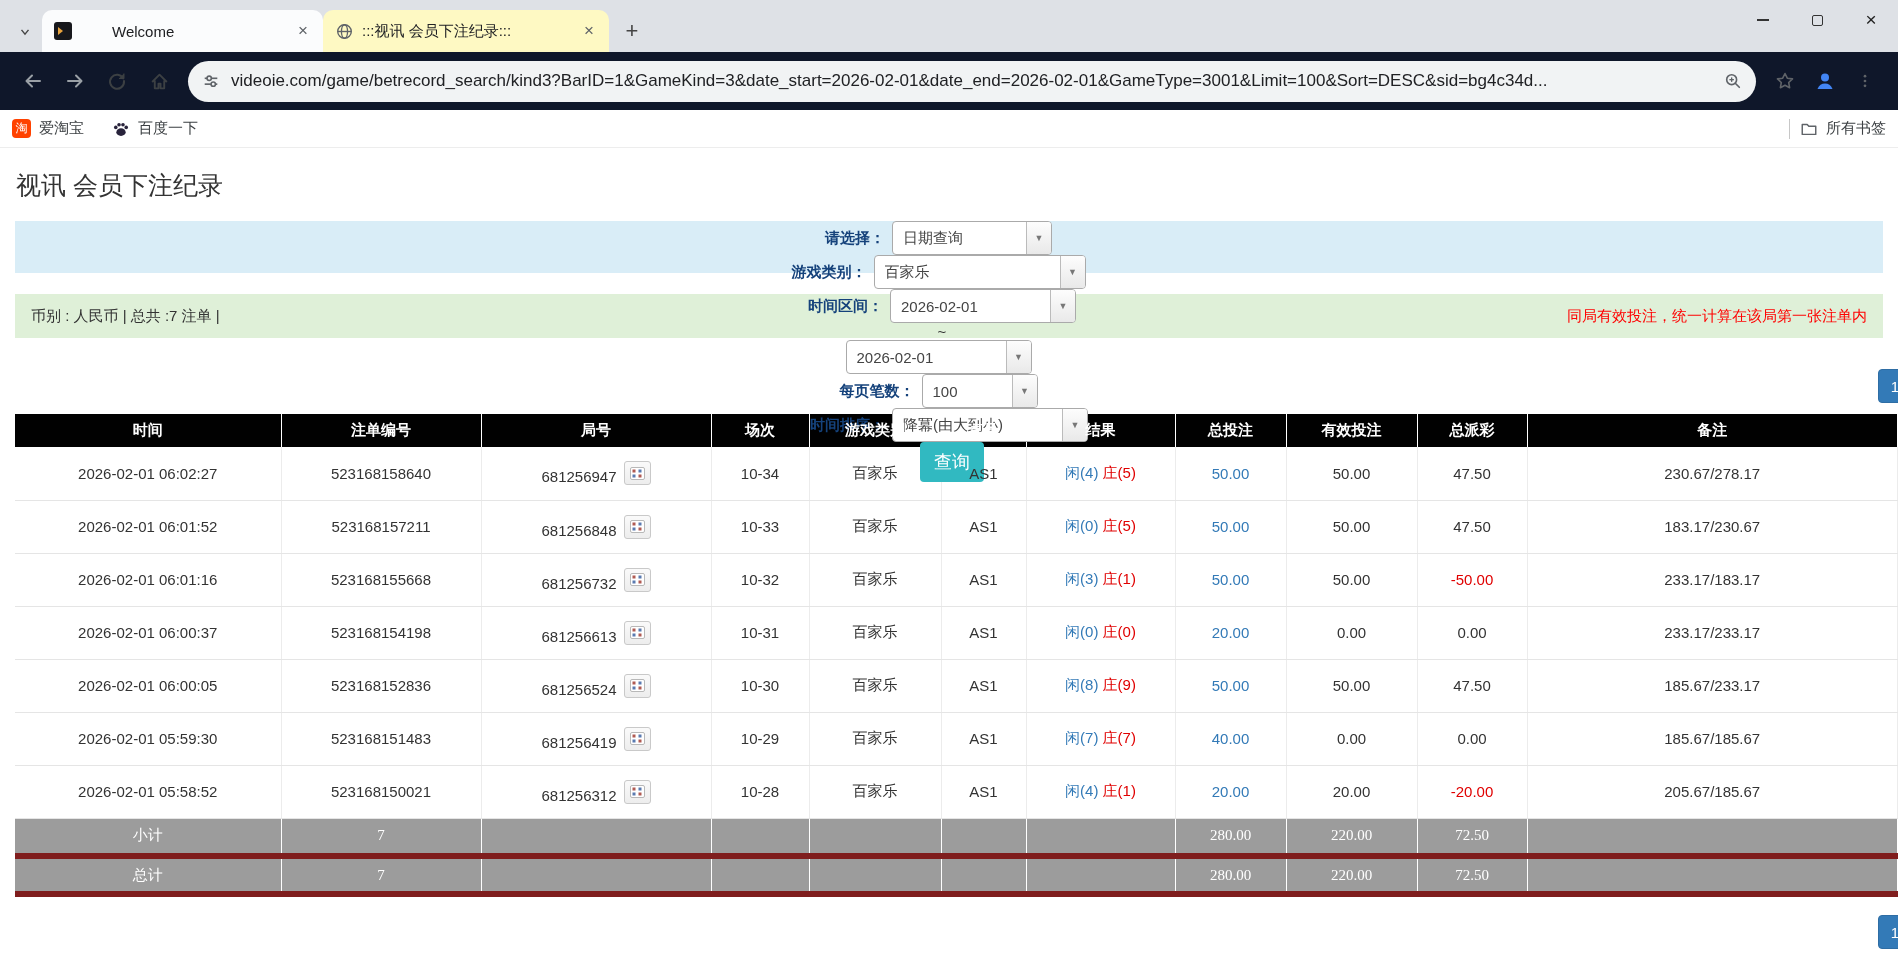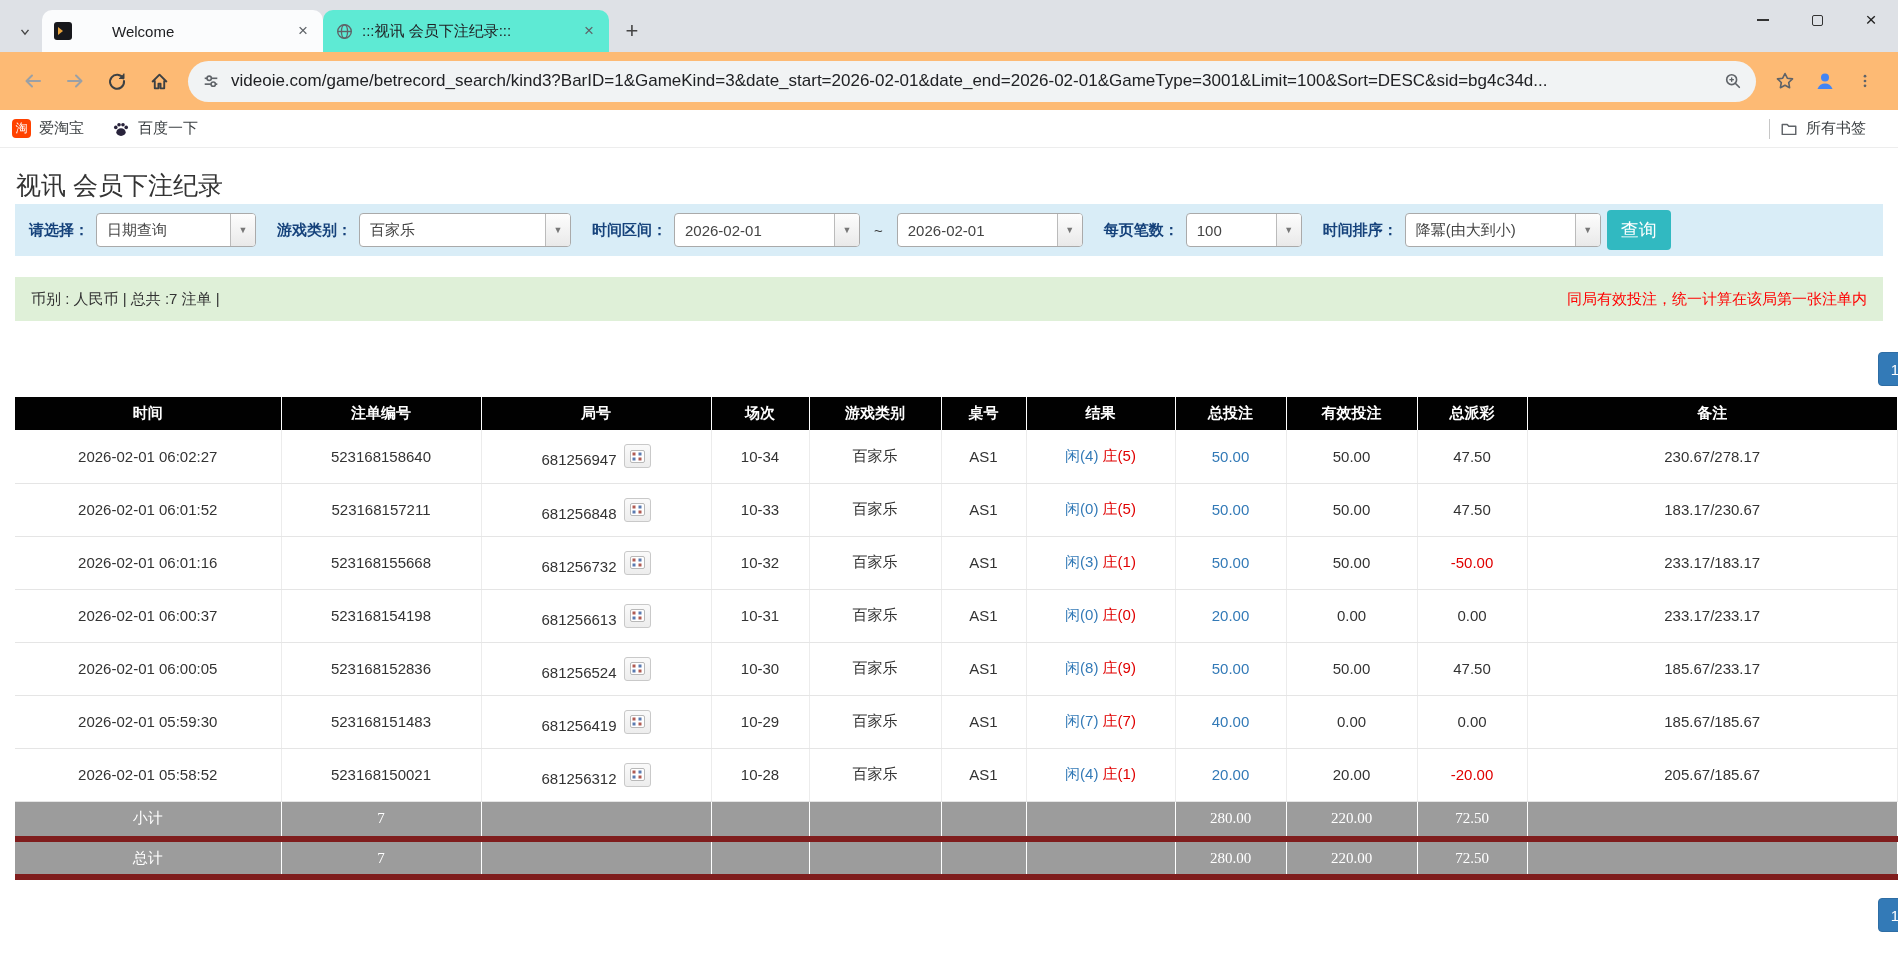--- a/index.html
+++ b/index.html
@@ -5,53 +5,53 @@
   * { box-sizing: border-box; margin: 0; padding: 0; }
   html,body { width:1898px; height:954px; overflow:hidden; background:#fff;
     font-family:"Liberation Sans","DejaVu Sans",sans-serif; }
 
   
   .tab-strip { height:52px; background:#DEE1E6; display:flex; align-items:flex-end; padding-left:8px; }
   .tab-search { width:34px; height:40px; display:flex; align-items:center; justify-content:center; color:#444; cursor:pointer; }
   .tab { height:42px; display:flex; align-items:center; gap:9px; padding:0 10px 0 12px;
          border-radius:10px 10px 0 0; font-size:15px; color:#202124; }
   .tab.inactive { width:281px; background:#fbfcfd;gap:40px; }
-  .tab.active   { width:286px; background:#5eead4; }
+  .tab.active   { width:286px; background:#fef9c3; }
   .tab .tab-title { flex:1; white-space:nowrap; overflow:hidden; text-overflow:ellipsis; }
   .tab .tab-close { color:#5f6368; font-size:17px; width:20px; height:20px; line-height:19px; text-align:center; border-radius:50%; cursor:pointer; }
   .favicon { width:18px; height:18px; flex:none; display:flex; align-items:center; justify-content:center; }
   .fav-dark { background:#17181c; border-radius:3px; position:relative; }
   .fav-dark::after { content:""; position:absolute; left:4px; top:5px; width:0; height:0;
       border-left:5px solid #e8a33d; border-top:4px solid transparent; border-bottom:4px solid transparent; }
   .new-tab { width:34px; height:34px; margin:0 0 4px 6px; display:flex; align-items:center; justify-content:center;
              font-size:22px; color:#444; border-radius:50%; cursor:pointer; }
   .win-controls { margin-left:auto; align-self:flex-start; display:flex; height:40px; }
   .wc { width:54px; height:40px; display:flex; align-items:center; justify-content:center; color:#222; cursor:pointer; }
   .wc-min i { display:block; width:12px; height:2px; background:#333; }
   .wc-max i { display:block; width:11px; height:11px; border:1.6px solid #333; border-radius:2px; }
   .wc-close { font-size:19px; }
 
-  .nav-bar { height:58px; background:#fdba74; display:flex; align-items:center; padding:0 14px; gap:4px; }
+  .nav-bar { height:58px; background:#0f172a; display:flex; align-items:center; padding:0 14px; gap:4px; }
   .nav-btn { width:38px; height:38px; border-radius:50%; display:flex; align-items:center; justify-content:center; flex:none; cursor:pointer; }
   .omnibox { flex:1; height:41px; background:#F1F3F4; border-radius:21px; display:flex; align-items:center;
              padding:0 14px; gap:11px; margin:0 6px; min-width:0; }
   .omni-url { flex:1; font-size:17px; color:#202124; white-space:nowrap; overflow:hidden; }
   .avatar { width:34px; height:34px; border-radius:50%; display:flex; align-items:center; justify-content:center; }
 
   .bookmarks-bar { height:38px; background:#fff; border-bottom:1px solid #ededed; display:flex; align-items:center; padding:0 12px; font-size:15px; color:#3c4043; }
   .bm-item { display:flex; align-items:center; gap:8px; margin-right:28px; cursor:pointer; }
   .bm-tao { width:19px; height:19px; background:#ff4200; border-radius:4px; color:#fff; font-size:12px;
             display:flex; align-items:center; justify-content:center; }
   .bm-right { margin-left:auto; display:flex; align-items:center; gap:10px; }
   .bm-divider { width:1px; height:20px; background:#c7c7c7; }
 
   
   .page-title { margin:22px 0 0 16px; font-size:25px; font-weight:400; color:#333; line-height:30px; }
 
-  .filter-bar { margin:4px 15px 0 15px; height:52px; background:#D9EDF7; display:flex; align-items:center; padding:0 14px; }
+  .filter-bar { margin:21px 15px 0 15px; height:52px; background:#D9EDF7; display:flex; align-items:center; padding:0 24px;flex-direction:column; }
   .fgroup { display:flex; align-items:center; gap:7px; margin-right:21px; }
   .flabel { font-size:15px; font-weight:bold; color:#15427B; white-space:nowrap; }
   .select { display:flex; align-items:center; background:#fff; border:1px solid #aaa; border-radius:4px;
             height:34px; padding-left:10px; font-size:15px; color:#444; cursor:pointer; }
   .sel-text { white-space:nowrap; overflow:hidden; }
   .sel-arrow { margin-left:auto; align-self:stretch; width:25px; border-left:1px solid #bbb;
                background:linear-gradient(#fdfdfd,#e9e9e9); border-radius:0 3px 3px 0;
                display:flex; align-items:center; justify-content:center; color:#777; font-size:9px; }
   .w1{width:160px}.w2{width:212px}.w3{width:186px}.w4{width:186px}.w5{width:116px}.w6{width:196px}
   .tilde { font-size:15px; color:#333; margin-right:14px; }
@@ -194,21 +194,21 @@
           <circle cx="4.2" cy="8.2" r="2" fill="#28233b"></circle>
           <circle cx="7.8" cy="5.2" r="2" fill="#28233b"></circle>
           <circle cx="12.2" cy="5.2" r="2" fill="#28233b"></circle>
           <circle cx="15.8" cy="8.2" r="2" fill="#28233b"></circle>
         </svg>
     </span>
     <span>百度一下</span>
   </div>
   <div class="bm-right">
     <span class="bm-divider"></span>
-    <div class="bm-item" style="margin-right:20px">
+    <div class="bm-item" style="margin-right:0">
       <span>
         <svg width="18" height="18" viewBox="0 0 20 20">
             <path d="M2.5 5h5.5l1.8 2h7.7v9H2.5z" fill="none" stroke="#5f6368" stroke-width="1.6" stroke-linejoin="round"></path>
           </svg>
       </span>
       <span>所有书签</span>
     </div>
   </div>
 </div>
 

